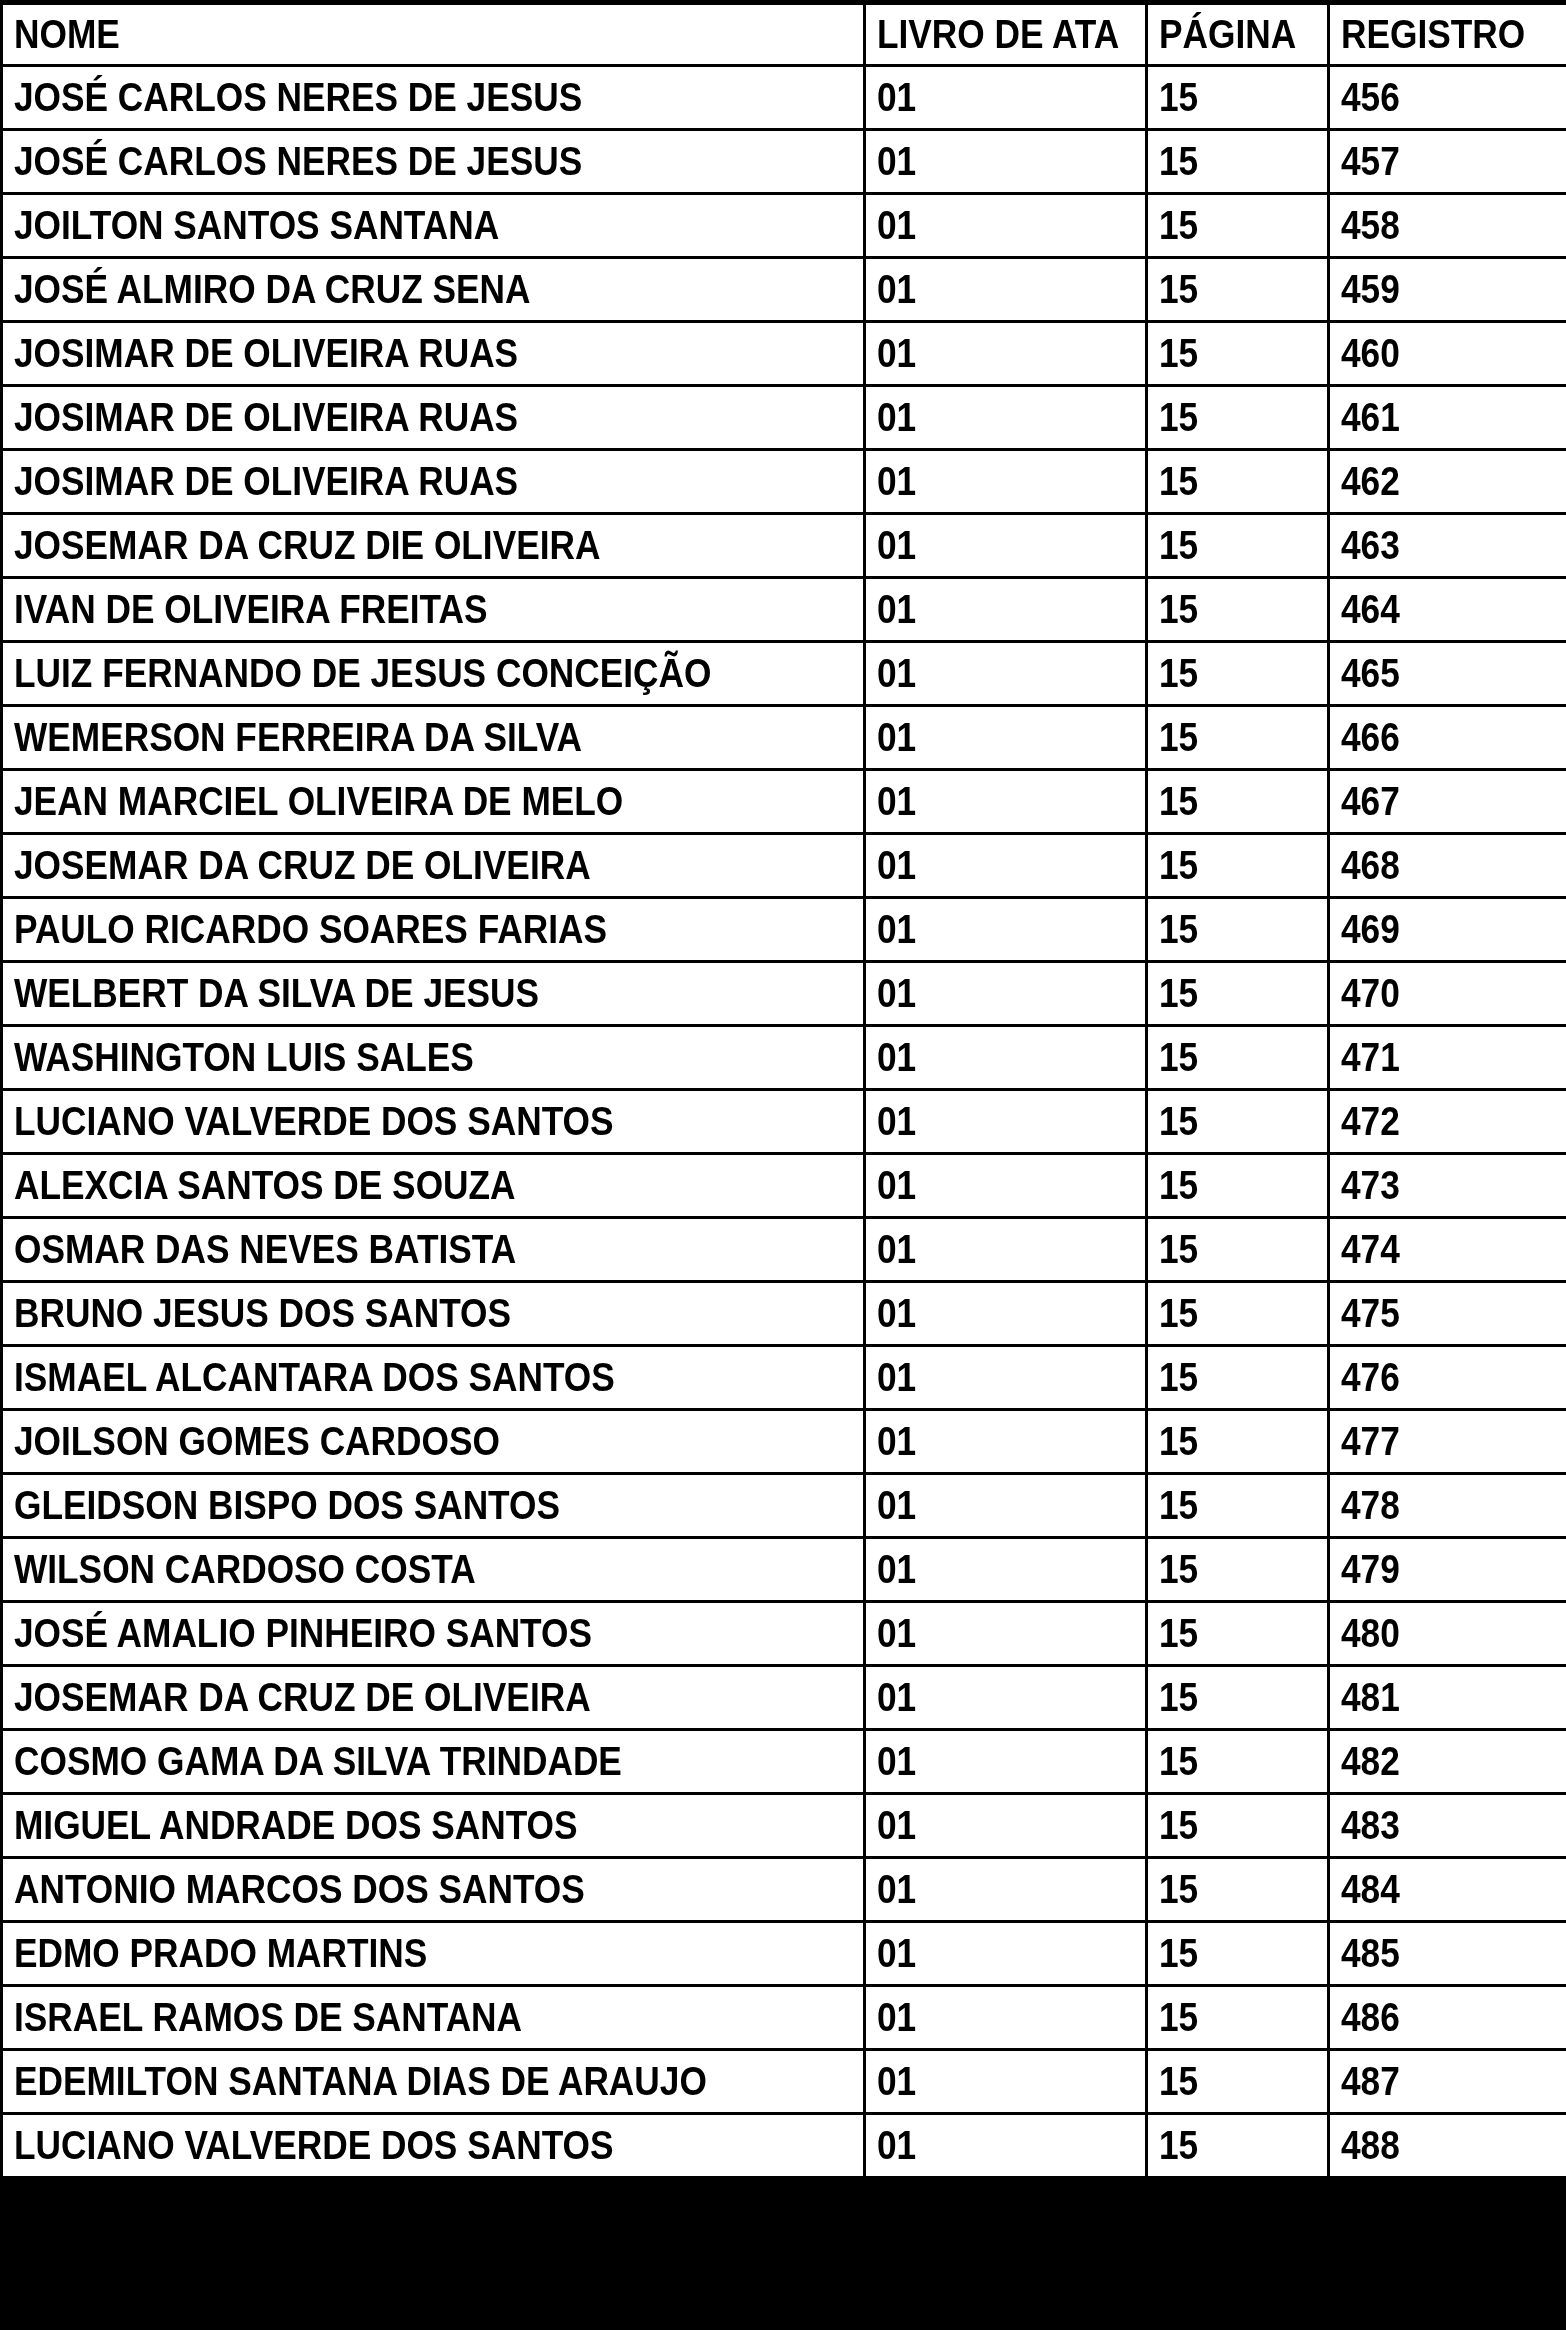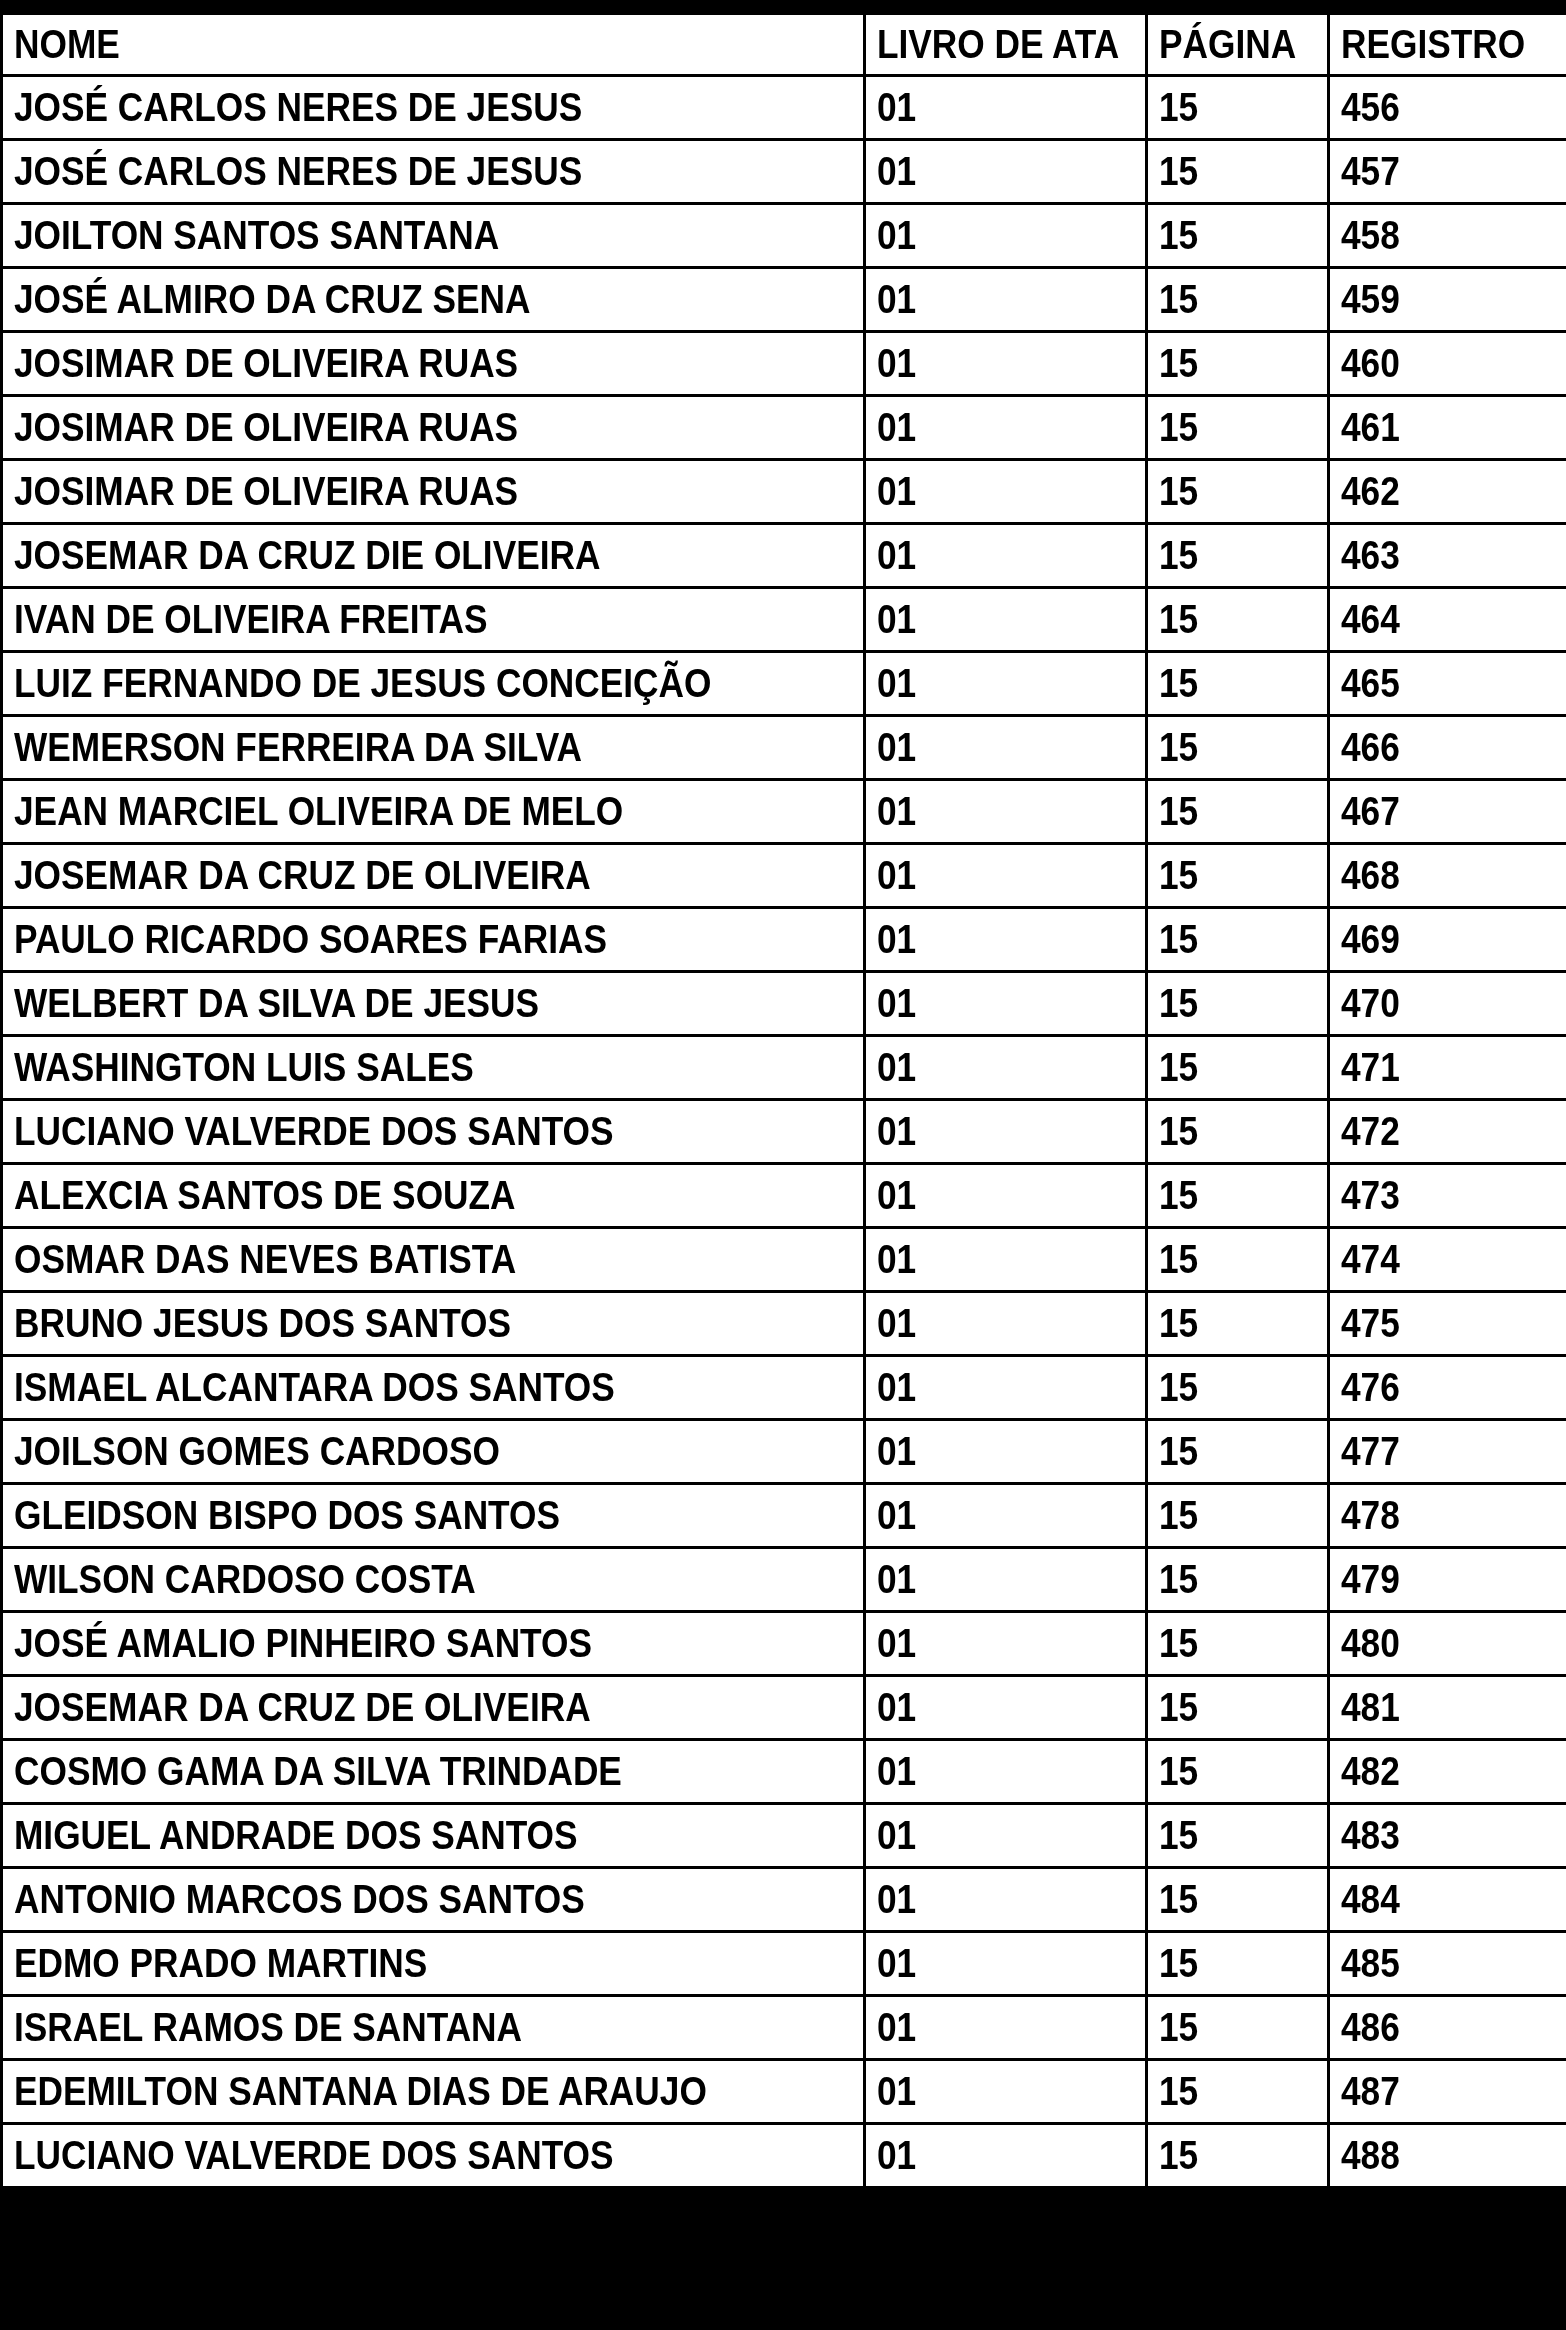--- a/index.html
+++ b/index.html
@@ -11,21 +11,21 @@
     width: 1567px;
     height: 2330px;
     overflow: hidden;
     font-family: "Liberation Sans", sans-serif;
   }
   .page {
     width: 1567px;
     height: 2330px;
     background: #000000;
     box-sizing: border-box;
-    padding-top: 12px;
+    padding-top: 2px;
     padding-bottom: 13.2px;
   }
   table.registry {
     border-collapse: collapse;
     table-layout: fixed;
     width: 1567px;
     background: #ffffff;
   }
   th, td {
     border: 3.5px solid #000000;

